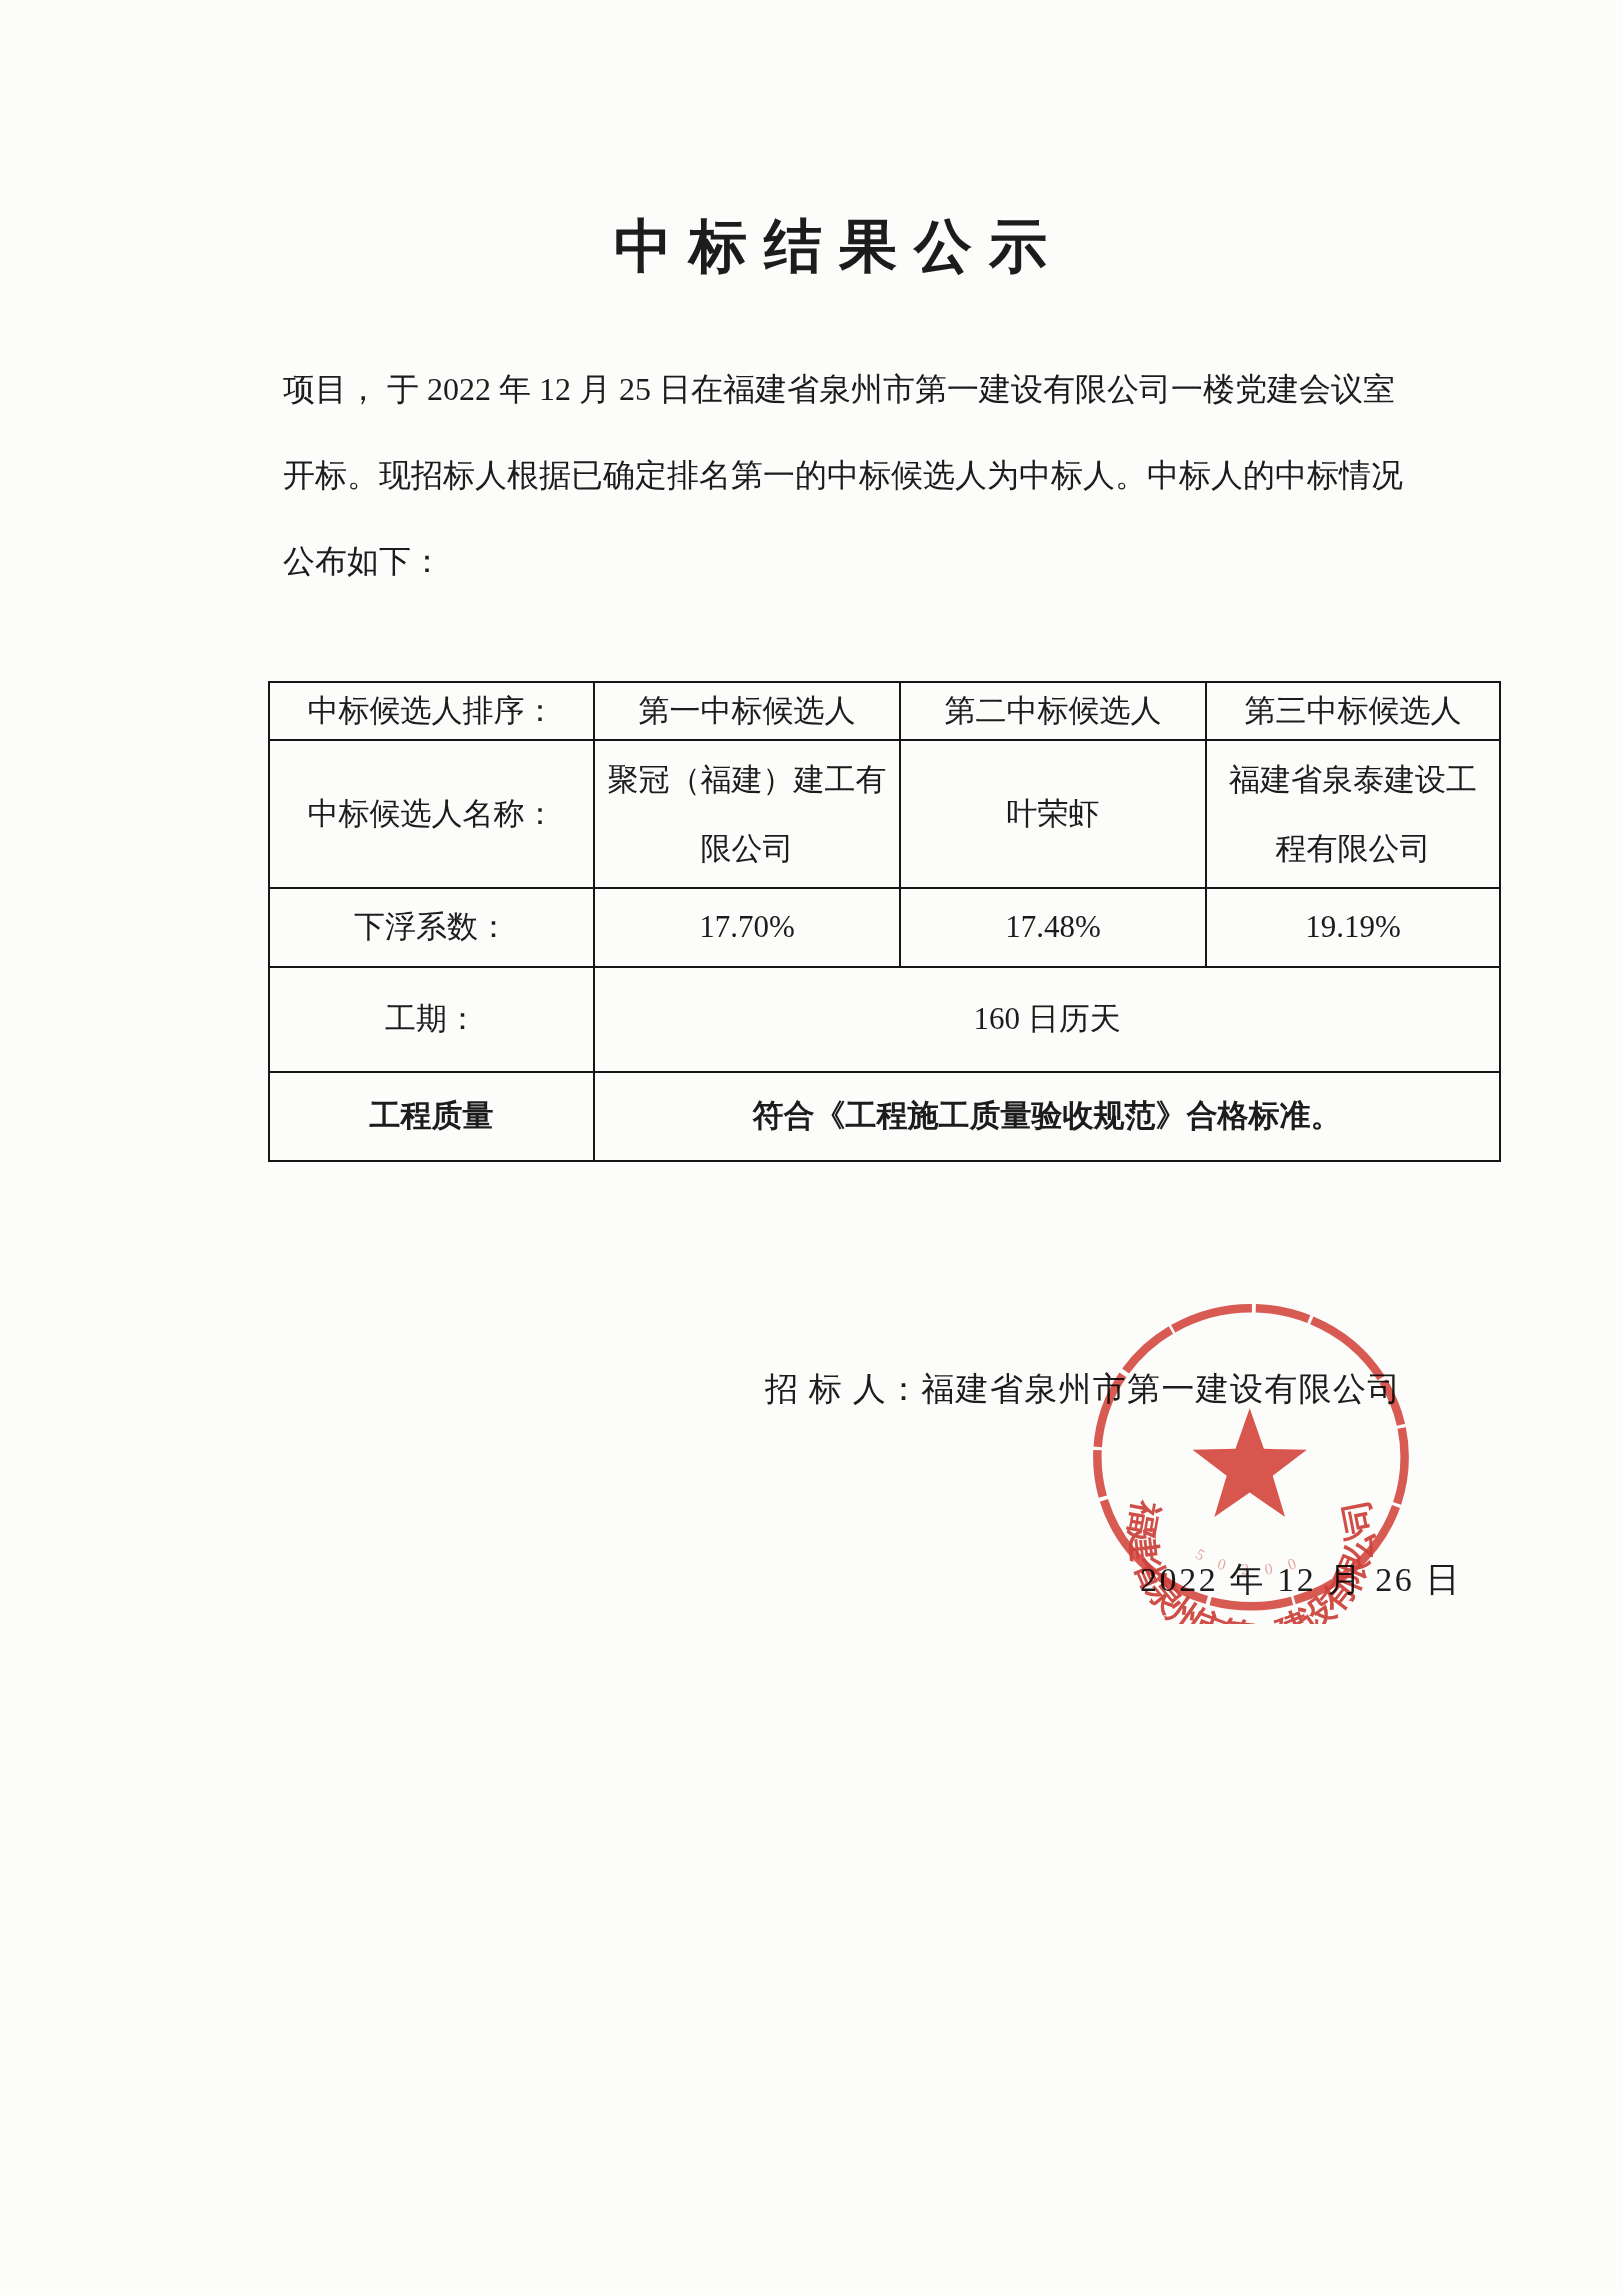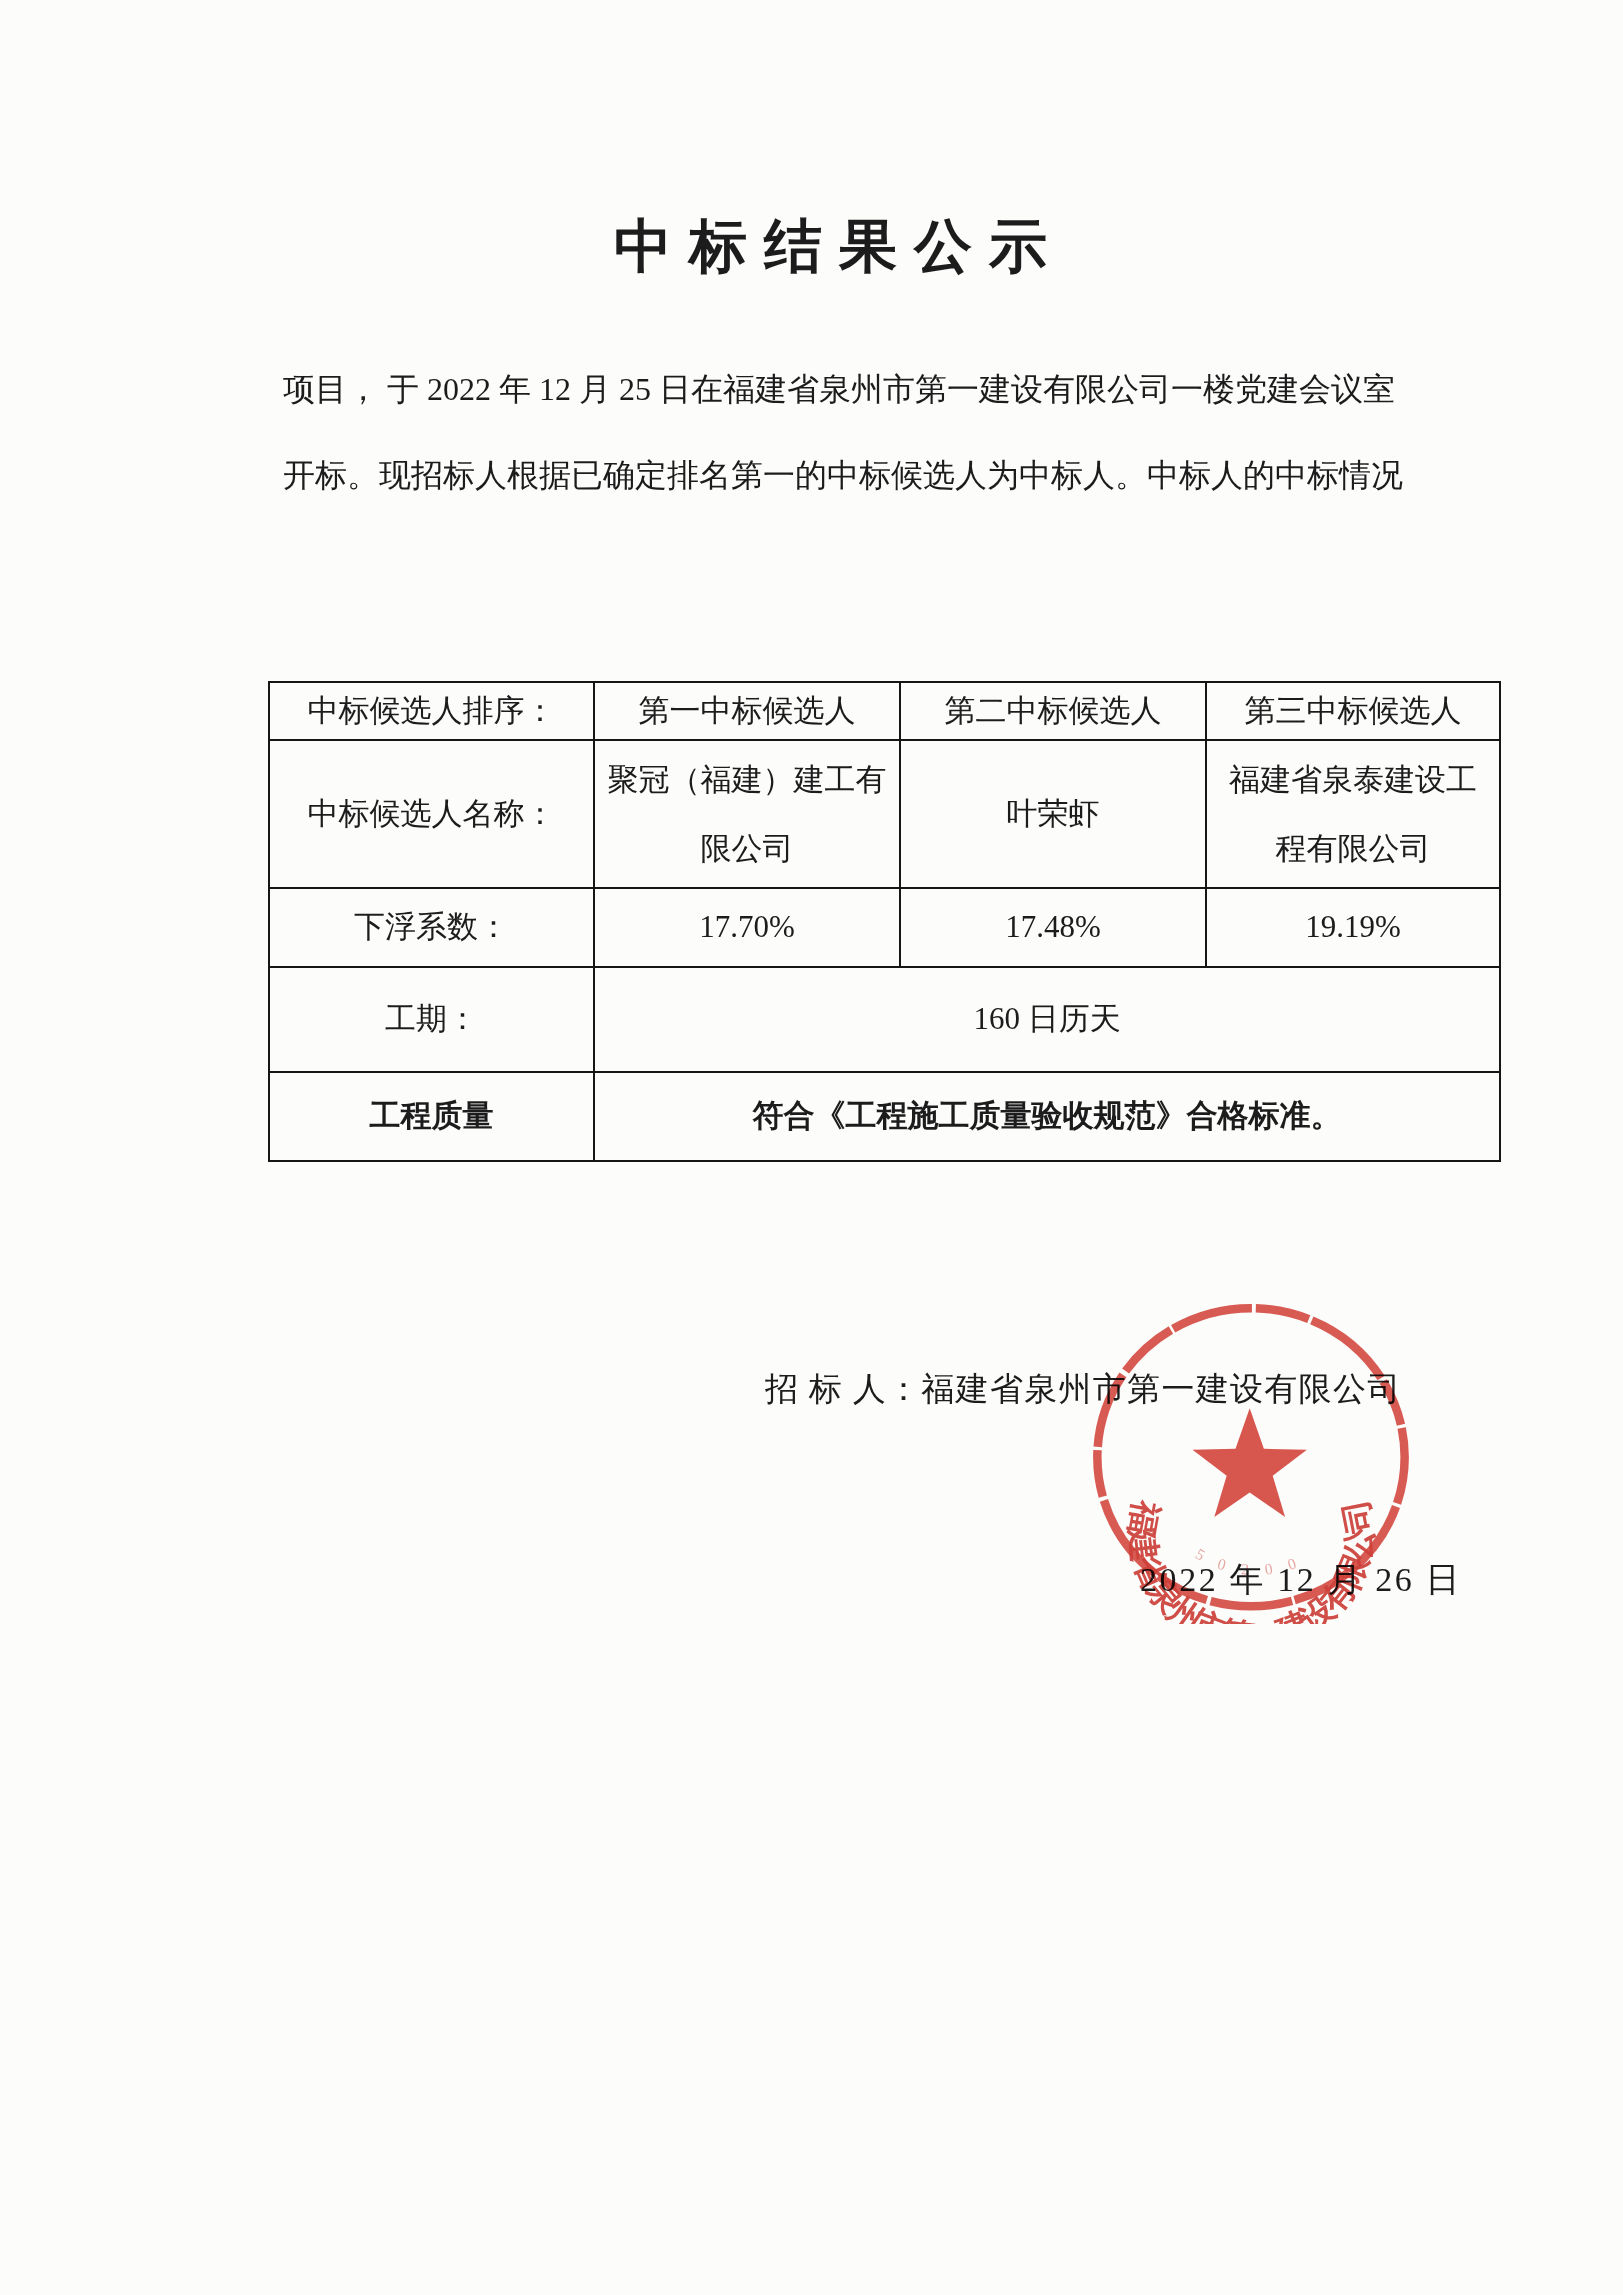--- a/index.html
+++ b/index.html
@@ -74,20 +74,21 @@
 </head>
 <body>
 
 <div class="page">
 
   <div class="title">中标结果公示</div>
 
   <div class="para">
     <div class="pline">项目， 于 2022 年 12 月 25 日在福建省泉州市第一建设有限公司一楼党建会议室</div>
     <div class="pline">开标。现招标人根据已确定排名第一的中标候选人为中标人。中标人的中标情况</div>
+    <div class="pline">公布如下：</div>
   </div>
 
   <table class="bid">
     <colgroup>
       <col style="width:325px">
         <col style="width:306px">
         <col style="width:306px">
         <col style="width:294px">
     </colgroup>
     <tbody>

